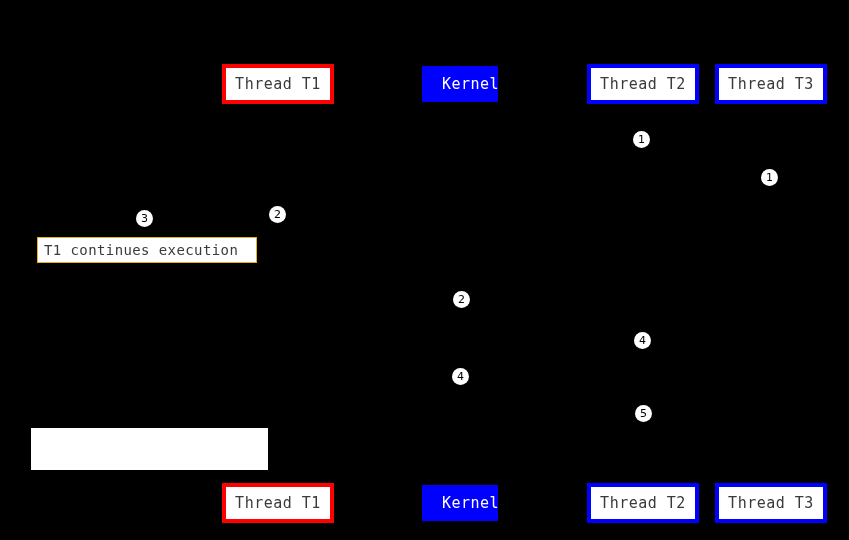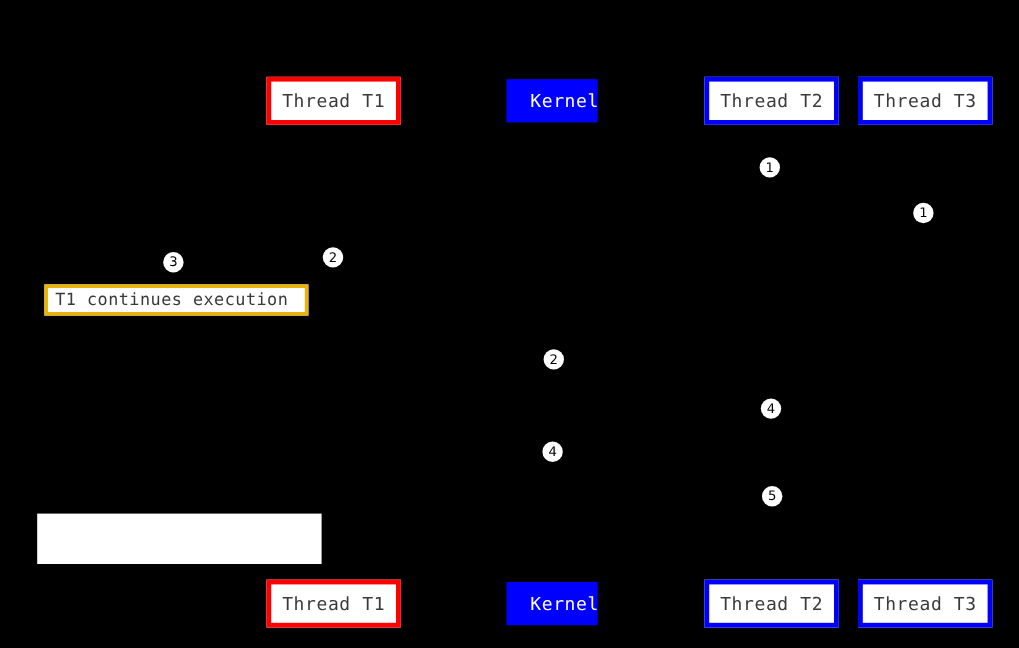--- a/index.html
+++ b/index.html
@@ -48,21 +48,21 @@
     border: none;
     padding-left: 21px;
   }
 
   
   .note {
     position: absolute;
     box-sizing: border-box;
     background: #ffffff;
     color: #3a3a3a;
-    border: 3px solid #eab308;
+    border: 1px solid #eab308;
     display: flex;
     align-items: center;
     font-family: "DejaVu Sans Mono", "Liberation Mono", monospace;
     font-size: 14px;
     letter-spacing: 0.4px;
     white-space: nowrap;
     padding: 0 6px;
     line-height: 1;
   }
   .note.blank {

